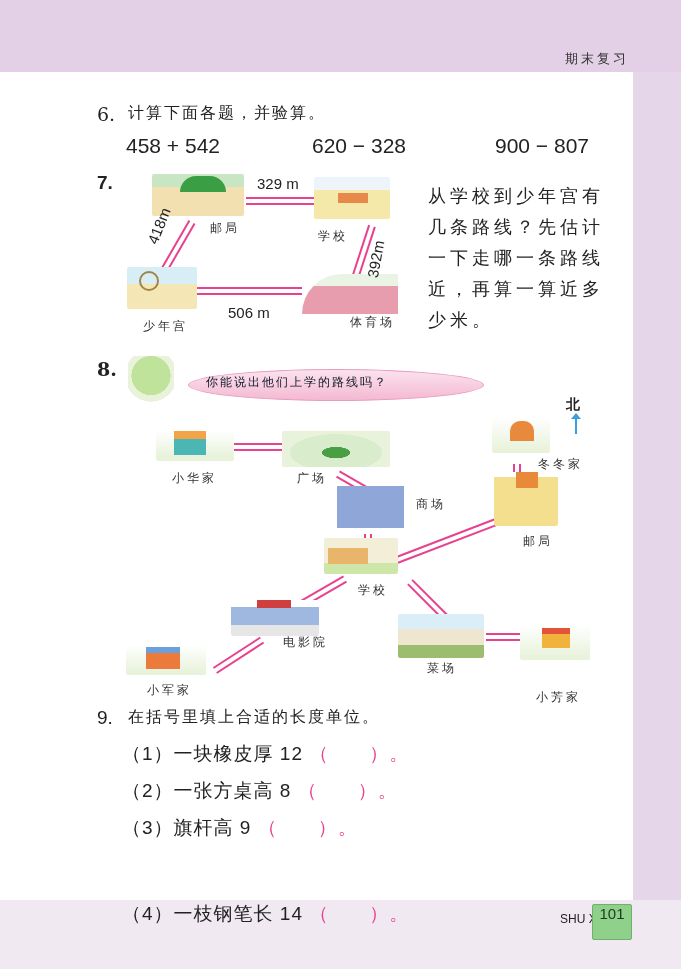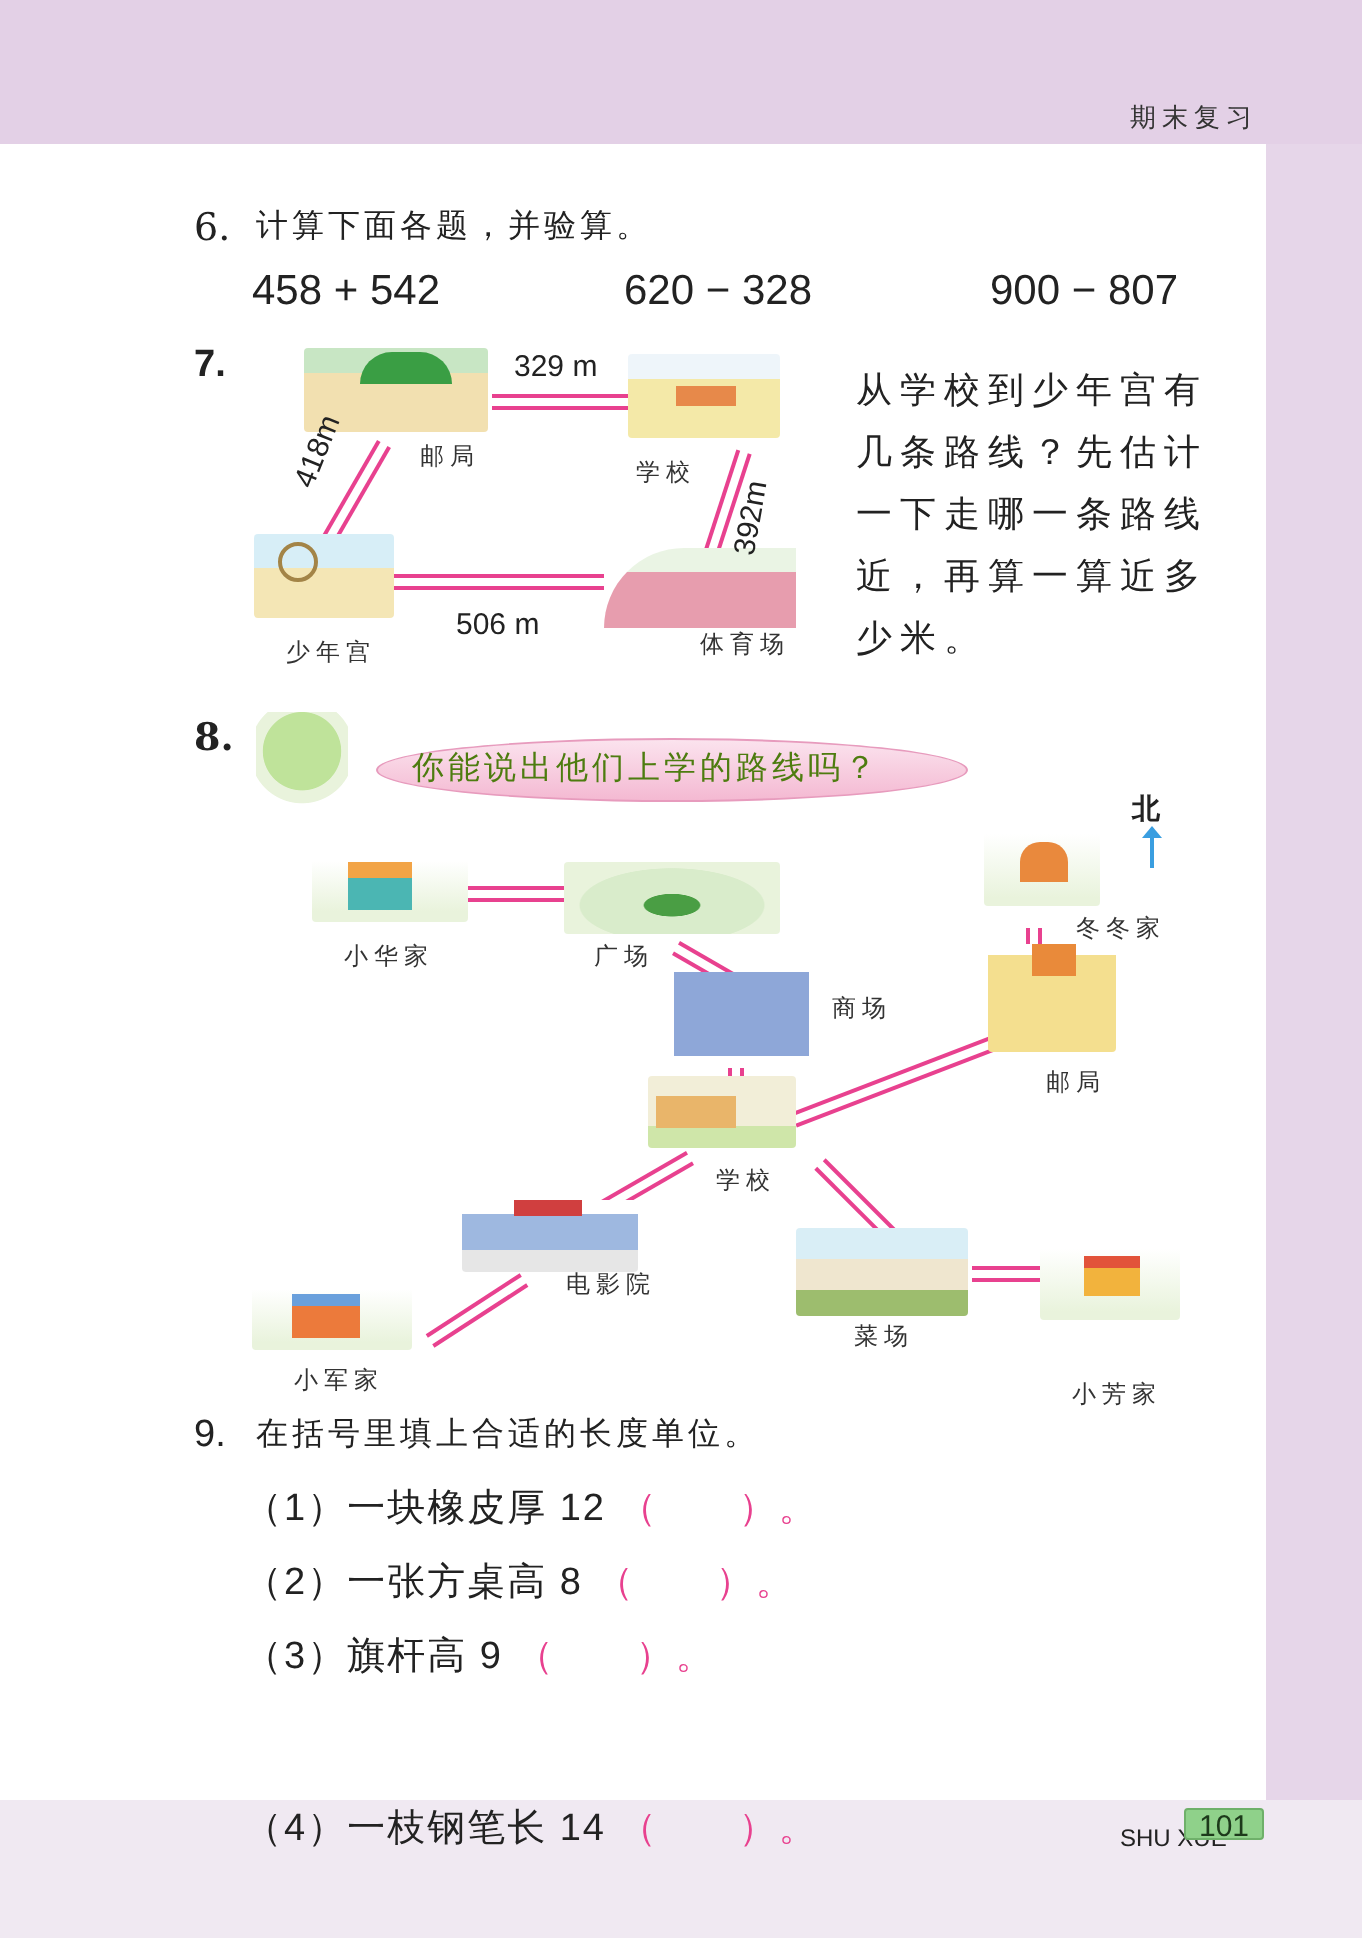--- a/index.html
+++ b/index.html
@@ -21,31 +21,31 @@
 
   
   .pic { position: absolute; border-radius: 2px; overflow: hidden; }
   .label { position: absolute; font-size: 12px; letter-spacing: 3px; color: #333; }
   .dist { position: absolute; font-family: "Liberation Sans", sans-serif; font-size: 15px; color: #222; }
   .road { position: absolute; height: 8px; border-top: 2px solid #e8418f; border-bottom: 2px solid #e8418f; transform-origin: 0 50%; }
 
   .q7-text { position: absolute; left: 428px; top: 180px; width: 180px; font-size: 18px; line-height: 31px; letter-spacing: 4px; color: #222; }
 
   .bubble { position: absolute; left: 188px; top: 369px; width: 296px; height: 32px; border-radius: 50%; background: linear-gradient(#fbe3ee, #f4b9d2); border: 1px solid #e79bbd; }
-  .bubble-text { position: absolute; left: 206px; top: 374px; font-size: 16px; letter-spacing: 2px; color: #4d7c0f; }
+  .bubble-text { position: absolute; left: 206px; top: 374px; font-size: 12px; letter-spacing: 2px; color: #0f172a; }
 
   .north { position: absolute; left: 566px; top: 396px; font-size: 14px; font-weight: bold; color: #222; }
   .north-arrow { position: absolute; left: 575px; top: 418px; width: 2px; height: 16px; background: #3a9ee0; }
   .north-arrow::before { content: ""; position: absolute; left: -4px; top: -5px; border-left: 5px solid transparent; border-right: 5px solid transparent; border-bottom: 6px solid #3a9ee0; }
 
   .fill-item { position: absolute; left: 122px; font-family: "Liberation Sans", sans-serif; font-size: 19px; color: #222; letter-spacing: 1px; }
   .paren { color: #e8418f; font-family: "Liberation Sans", sans-serif; }
 
   .footer-label { position: absolute; left: 528px; top: 912px; font-family: "Liberation Sans", sans-serif; font-size: 12px; color: #222; margin-left: 32px; }
-  .page-num { position: absolute; left: 592px; top: 904px; width: 40px; height: 16px; background: #8fd18a; border: 1px solid #6fb06a; border-radius: 2px; font-family: "Liberation Sans", sans-serif; font-size: 15px; text-align: center; line-height: 18px; color: #1d3a1b; }
+  .page-num { position: absolute; left: 592px; top: 904px; width: 40px; height: 36px; background: #8fd18a; border: 1px solid #6fb06a; border-radius: 2px; font-family: "Liberation Sans", sans-serif; font-size: 15px; text-align: center; line-height: 18px; color: #1d3a1b; }
 </style>
 </head>
 <body>
 
 <div class="top-band"></div>
 <div class="right-band"></div>
 <div class="content"></div>
 <div class="bottom-band"></div>
 
 <div class="section-title">期末复习</div>

